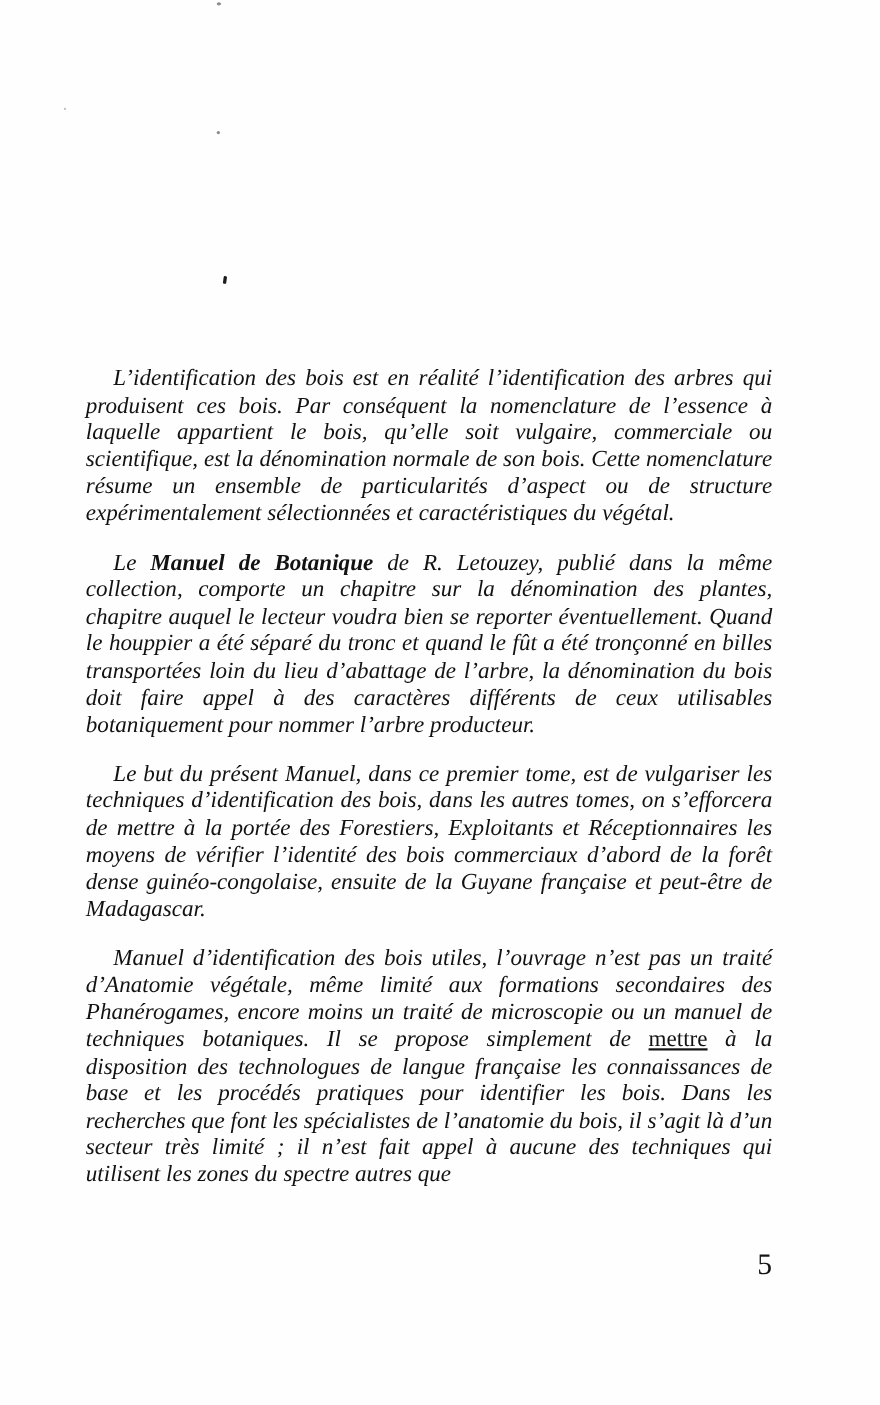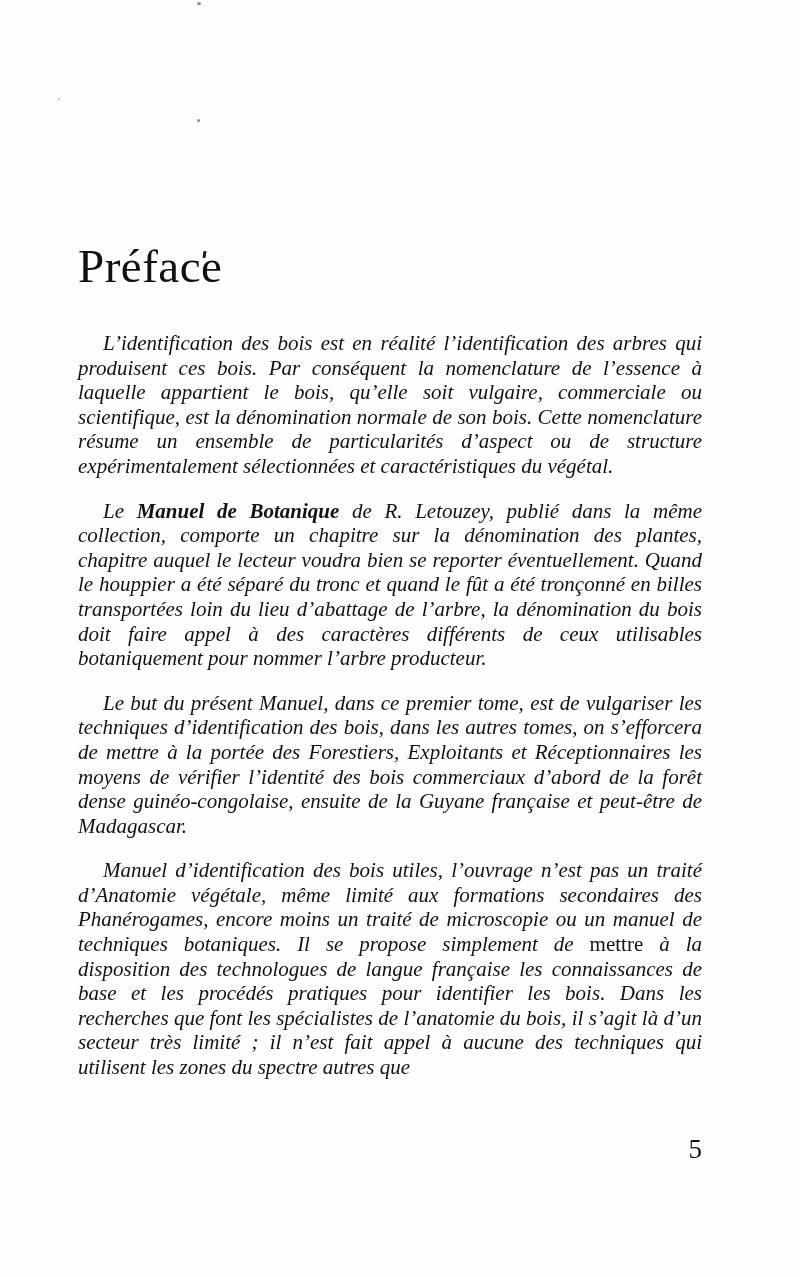--- a/index.html
+++ b/index.html
@@ -43,21 +43,21 @@
   }
   .text-block p {
     margin: 0 0 20px 0;
     text-indent: 25px;
   }
   .text-block p:last-child {
     margin-bottom: 0;
   }
   .seg-italic { font-style: italic; }
   .seg-bold-italic { font-weight: 700; }
-  .seg-roman { font-style: normal; }
+  .seg-roman { font-style: normal; text-decoration: underline; }
   .page-number {
     position: absolute;
     left: 78px;
     top: 1135px;
     width: 624px;
     text-align: right;
     font-family: "Liberation Serif", serif;
     font-style: normal;
     font-size: 27px;
     line-height: 1.1;
@@ -82,21 +82,20 @@
     background: #1c1c1c;
     border-radius: 1px;
     transform: rotate(8deg);
   }
 </style>
 </head>
 <body>
 
 <div class="page">
 
-  <h1 class="page-title">Préface</h1>
 
   <div class="title-tick"></div>
 
   <div class="text-block">
       <p><span class="seg-italic">L’identification des bois est en réalité l’identification des arbres qui produisent ces bois. Par conséquent la nomenclature de l’essence à laquelle appartient le bois, qu’elle soit vulgaire, commerciale ou scientifique, est la dénomination normale de son bois. Cette nomenclature résume un ensemble de particularités d’aspect ou de structure expérimentalement sélectionnées et caractéristiques du végétal.</span></p>
       <p><span class="seg-italic">Le </span><span class="seg-bold-italic">Manuel de Botanique</span><span class="seg-italic"> de R. Letouzey, publié dans la même collection, comporte un chapitre sur la dénomination des plantes, chapitre auquel le lecteur voudra bien se reporter éventuellement. Quand le houppier a été séparé du tronc et quand le fût a été tronçonné en billes transportées loin du lieu d’abattage de l’arbre, la dénomination du bois doit faire appel à des caractères différents de ceux utilisables botaniquement pour nommer l’arbre producteur.</span></p>
       <p><span class="seg-italic">Le but du présent Manuel, dans ce premier tome, est de vulgariser les techniques d’identification des bois, dans les autres tomes, on s’efforcera de mettre à la portée des Forestiers, Exploitants et Réceptionnaires les moyens de vérifier l’identité des bois commerciaux d’abord de la forêt dense guinéo-congolaise, ensuite de la Guyane française et peut-être de Madagascar.</span></p>
       <p><span class="seg-italic">Manuel d’identification des bois utiles, l’ouvrage n’est pas un traité d’Anatomie végétale, même limité aux formations secondaires des Phanérogames, encore moins un traité de microscopie ou un manuel de techniques botaniques. Il se propose simplement de </span><span class="seg-roman">mettre</span><span class="seg-italic"> à la disposition des technologues de langue française les connaissances de base et les procédés pratiques pour identifier les bois. Dans les recherches que font les spécialistes de l’anatomie du bois, il s’agit là d’un secteur très limité ; il n’est fait appel à aucune des techniques qui utilisent les zones du spectre autres que</span></p>
     </div>
 

